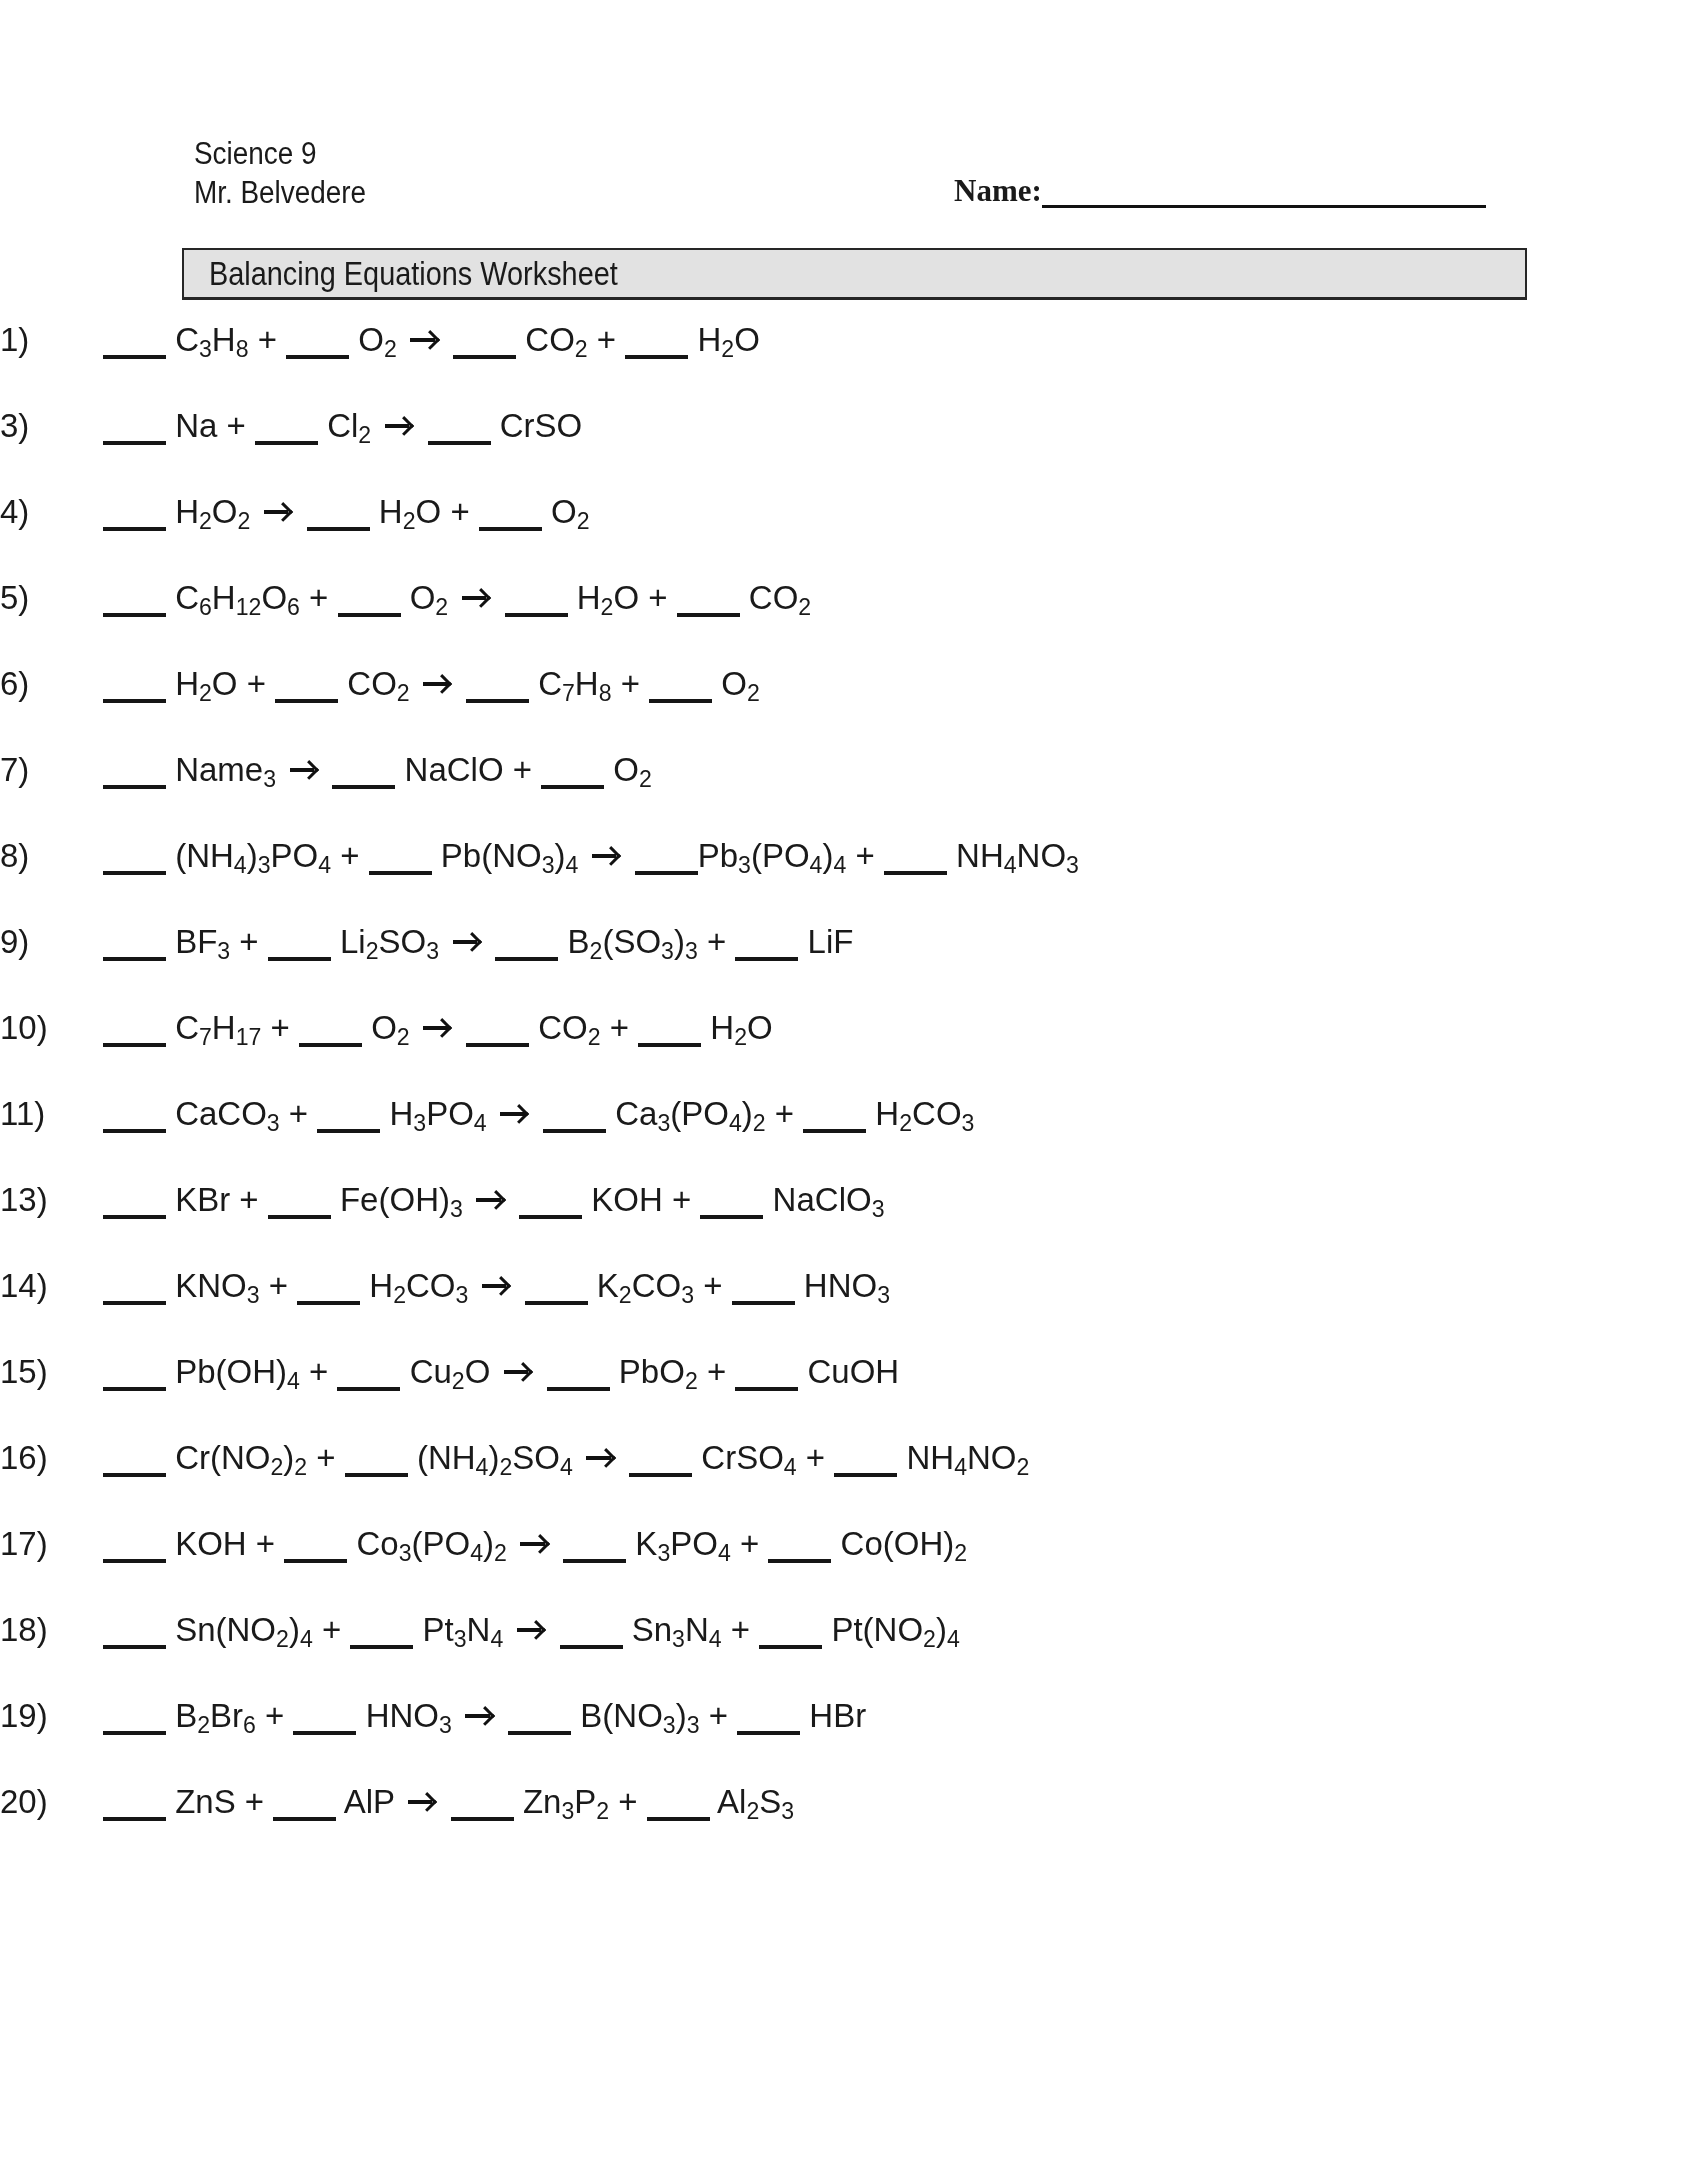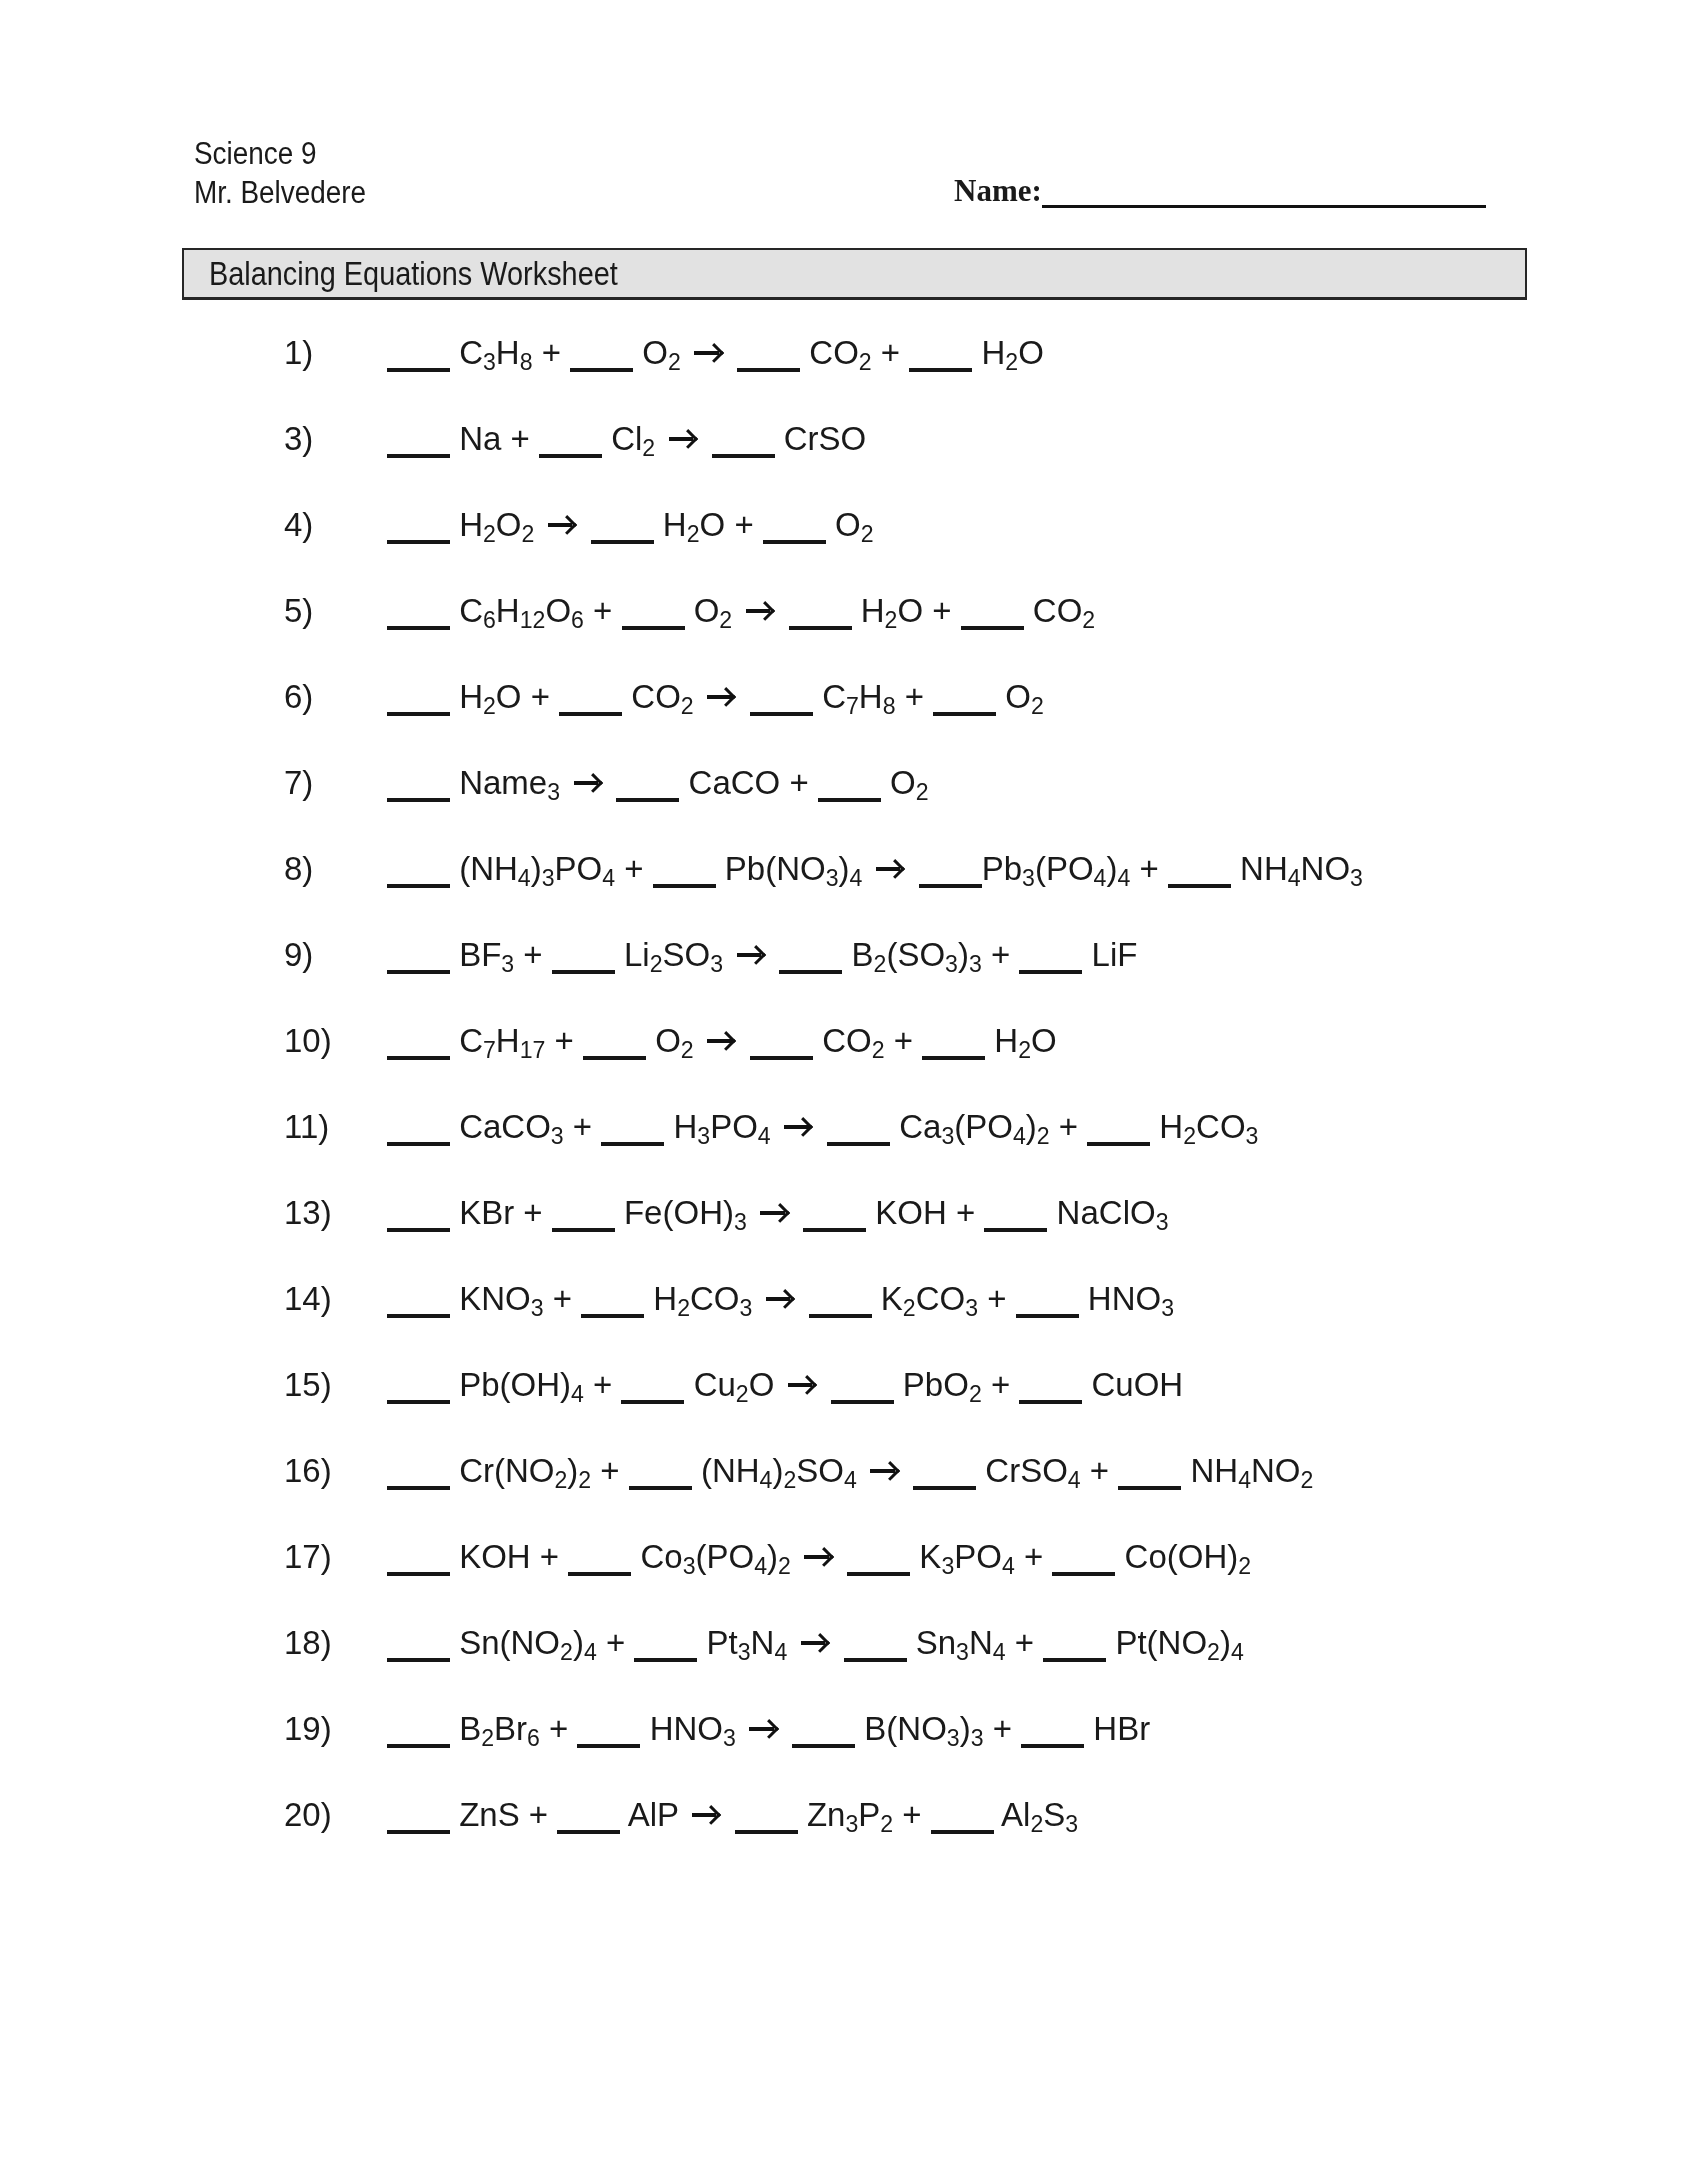--- a/index.html
+++ b/index.html
@@ -51,22 +51,21 @@
     transform: scaleX(0.875); transform-origin: 0 50%;
     white-space: nowrap;
   }
 
   
   .equations {
     position: absolute; left: 0; top: 274px; right: 0;
     font-size: 33px;
   }
   .eq-row {
-    height: 86px; line-height: 86px;
-    padding-left: 284px;
+    height: 86px; line-height: 60px;
     white-space: nowrap;
   }
   .eq-num {
     display: inline-block; width: 103px;
     text-align: left;
   }
   .blank {
     display: inline-block;
     width: 63px; height: 17.5px;
     border-bottom: 4.4px solid #161616;
@@ -113,21 +112,21 @@
   <div class="title-bar">
     <span class="title-text">Balancing Equations Worksheet</span>
   </div>
 
   <div class="equations">
       <div class="eq-row"><span class="eq-num">1)</span><span><span class="blank"></span><span> C</span><span class="sub">3</span><span>H</span><span class="sub">8</span><span> + </span><span class="blank"></span><span> O</span><span class="sub">2</span><span> </span><span class="arrow"></span><span> </span><span class="blank"></span><span> CO</span><span class="sub">2</span><span> + </span><span class="blank"></span><span> H</span><span class="sub">2</span><span>O</span></span></div>
       <div class="eq-row"><span class="eq-num">3)</span><span><span class="blank"></span><span> Na + </span><span class="blank"></span><span> Cl</span><span class="sub">2</span><span> </span><span class="arrow"></span><span> </span><span class="blank"></span><span> CrSO</span></span></div>
       <div class="eq-row"><span class="eq-num">4)</span><span><span class="blank"></span><span> H</span><span class="sub">2</span><span>O</span><span class="sub">2</span><span> </span><span class="arrow"></span><span> </span><span class="blank"></span><span> H</span><span class="sub">2</span><span>O + </span><span class="blank"></span><span> O</span><span class="sub">2</span></span></div>
       <div class="eq-row"><span class="eq-num">5)</span><span><span class="blank"></span><span> C</span><span class="sub">6</span><span>H</span><span class="sub">12</span><span>O</span><span class="sub">6</span><span> + </span><span class="blank"></span><span> O</span><span class="sub">2</span><span> </span><span class="arrow"></span><span> </span><span class="blank"></span><span> H</span><span class="sub">2</span><span>O + </span><span class="blank"></span><span> CO</span><span class="sub">2</span></span></div>
       <div class="eq-row"><span class="eq-num">6)</span><span><span class="blank"></span><span> H</span><span class="sub">2</span><span>O + </span><span class="blank"></span><span> CO</span><span class="sub">2</span><span> </span><span class="arrow"></span><span> </span><span class="blank"></span><span> C</span><span class="sub">7</span><span>H</span><span class="sub">8</span><span> + </span><span class="blank"></span><span> O</span><span class="sub">2</span></span></div>
-      <div class="eq-row"><span class="eq-num">7)</span><span><span class="blank"></span><span> Name</span><span class="sub">3</span><span> </span><span class="arrow"></span><span> </span><span class="blank"></span><span> CaCO + </span><span class="blank"></span><span> O</span><span class="sub">2</span></span></div>
+      <div class="eq-row"><span class="eq-num">7)</span><span><span class="blank"></span><span> Name</span><span class="sub">3</span><span> </span><span class="arrow"></span><span> </span><span class="blank"></span><span> NaClO + </span><span class="blank"></span><span> O</span><span class="sub">2</span></span></div>
       <div class="eq-row"><span class="eq-num">8)</span><span><span class="blank"></span><span> (NH</span><span class="sub">4</span><span>)</span><span class="sub">3</span><span>PO</span><span class="sub">4</span><span> + </span><span class="blank"></span><span> Pb(NO</span><span class="sub">3</span><span>)</span><span class="sub">4</span><span> </span><span class="arrow"></span><span> </span><span class="blank"></span><span>Pb</span><span class="sub">3</span><span>(PO</span><span class="sub">4</span><span>)</span><span class="sub">4</span><span> + </span><span class="blank"></span><span> NH</span><span class="sub">4</span><span>NO</span><span class="sub">3</span></span></div>
       <div class="eq-row"><span class="eq-num">9)</span><span><span class="blank"></span><span> BF</span><span class="sub">3</span><span> + </span><span class="blank"></span><span> Li</span><span class="sub">2</span><span>SO</span><span class="sub">3</span><span> </span><span class="arrow"></span><span> </span><span class="blank"></span><span> B</span><span class="sub">2</span><span>(SO</span><span class="sub">3</span><span>)</span><span class="sub">3</span><span> + </span><span class="blank"></span><span> LiF</span></span></div>
       <div class="eq-row"><span class="eq-num">10)</span><span><span class="blank"></span><span> C</span><span class="sub">7</span><span>H</span><span class="sub">17</span><span> + </span><span class="blank"></span><span> O</span><span class="sub">2</span><span> </span><span class="arrow"></span><span> </span><span class="blank"></span><span> CO</span><span class="sub">2</span><span> + </span><span class="blank"></span><span> H</span><span class="sub">2</span><span>O</span></span></div>
       <div class="eq-row"><span class="eq-num">11)</span><span><span class="blank"></span><span> CaCO</span><span class="sub">3</span><span> + </span><span class="blank"></span><span> H</span><span class="sub">3</span><span>PO</span><span class="sub">4</span><span> </span><span class="arrow"></span><span> </span><span class="blank"></span><span> Ca</span><span class="sub">3</span><span>(PO</span><span class="sub">4</span><span>)</span><span class="sub">2</span><span> + </span><span class="blank"></span><span> H</span><span class="sub">2</span><span>CO</span><span class="sub">3</span></span></div>
       <div class="eq-row"><span class="eq-num">13)</span><span><span class="blank"></span><span> KBr + </span><span class="blank"></span><span> Fe(OH)</span><span class="sub">3</span><span> </span><span class="arrow"></span><span> </span><span class="blank"></span><span> KOH + </span><span class="blank"></span><span> NaClO</span><span class="sub">3</span></span></div>
       <div class="eq-row"><span class="eq-num">14)</span><span><span class="blank"></span><span> KNO</span><span class="sub">3</span><span> + </span><span class="blank"></span><span> H</span><span class="sub">2</span><span>CO</span><span class="sub">3</span><span> </span><span class="arrow"></span><span> </span><span class="blank"></span><span> K</span><span class="sub">2</span><span>CO</span><span class="sub">3</span><span> + </span><span class="blank"></span><span> HNO</span><span class="sub">3</span></span></div>
       <div class="eq-row"><span class="eq-num">15)</span><span><span class="blank"></span><span> Pb(OH)</span><span class="sub">4</span><span> + </span><span class="blank"></span><span> Cu</span><span class="sub">2</span><span>O </span><span class="arrow"></span><span> </span><span class="blank"></span><span> PbO</span><span class="sub">2</span><span> + </span><span class="blank"></span><span> CuOH</span></span></div>
       <div class="eq-row"><span class="eq-num">16)</span><span><span class="blank"></span><span> Cr(NO</span><span class="sub">2</span><span>)</span><span class="sub">2</span><span> + </span><span class="blank"></span><span> (NH</span><span class="sub">4</span><span>)</span><span class="sub">2</span><span>SO</span><span class="sub">4</span><span> </span><span class="arrow"></span><span> </span><span class="blank"></span><span> CrSO</span><span class="sub">4</span><span> + </span><span class="blank"></span><span> NH</span><span class="sub">4</span><span>NO</span><span class="sub">2</span></span></div>
       <div class="eq-row"><span class="eq-num">17)</span><span><span class="blank"></span><span> KOH + </span><span class="blank"></span><span> Co</span><span class="sub">3</span><span>(PO</span><span class="sub">4</span><span>)</span><span class="sub">2</span><span> </span><span class="arrow"></span><span> </span><span class="blank"></span><span> K</span><span class="sub">3</span><span>PO</span><span class="sub">4</span><span> + </span><span class="blank"></span><span> Co(OH)</span><span class="sub">2</span></span></div>
       <div class="eq-row"><span class="eq-num">18)</span><span><span class="blank"></span><span> Sn(NO</span><span class="sub">2</span><span>)</span><span class="sub">4</span><span> + </span><span class="blank"></span><span> Pt</span><span class="sub">3</span><span>N</span><span class="sub">4</span><span> </span><span class="arrow"></span><span> </span><span class="blank"></span><span> Sn</span><span class="sub">3</span><span>N</span><span class="sub">4</span><span> + </span><span class="blank"></span><span> Pt(NO</span><span class="sub">2</span><span>)</span><span class="sub">4</span></span></div>

